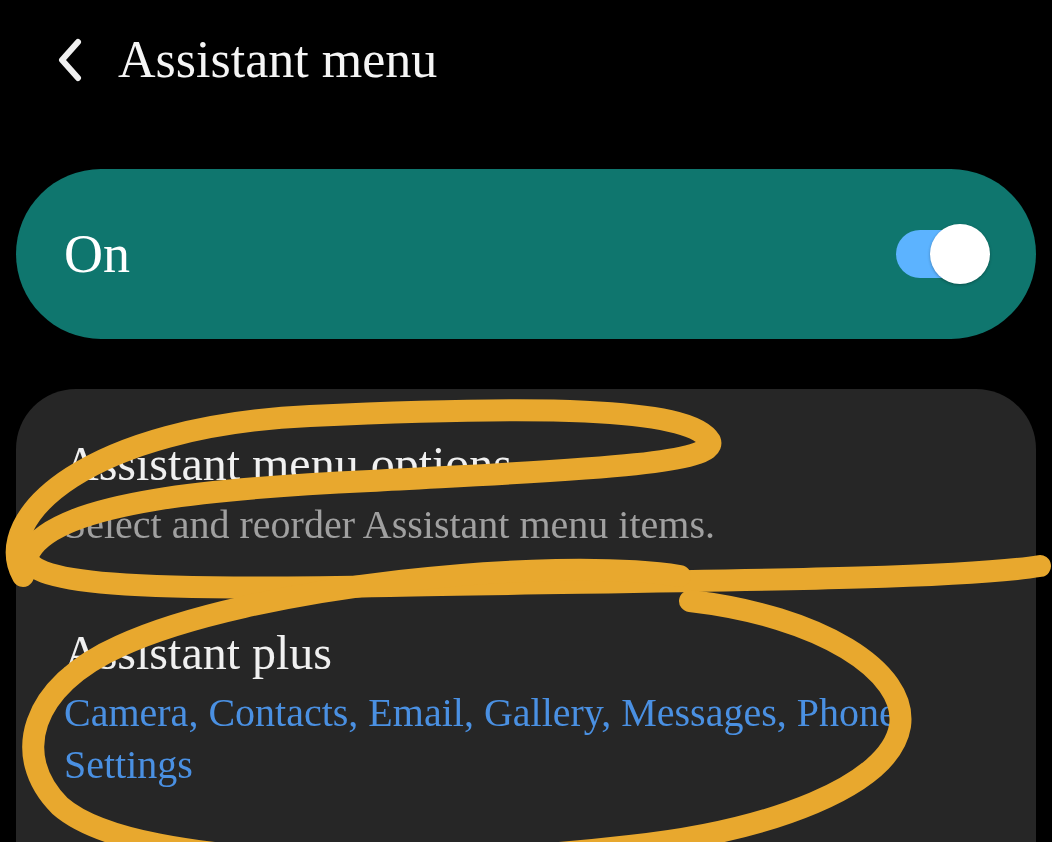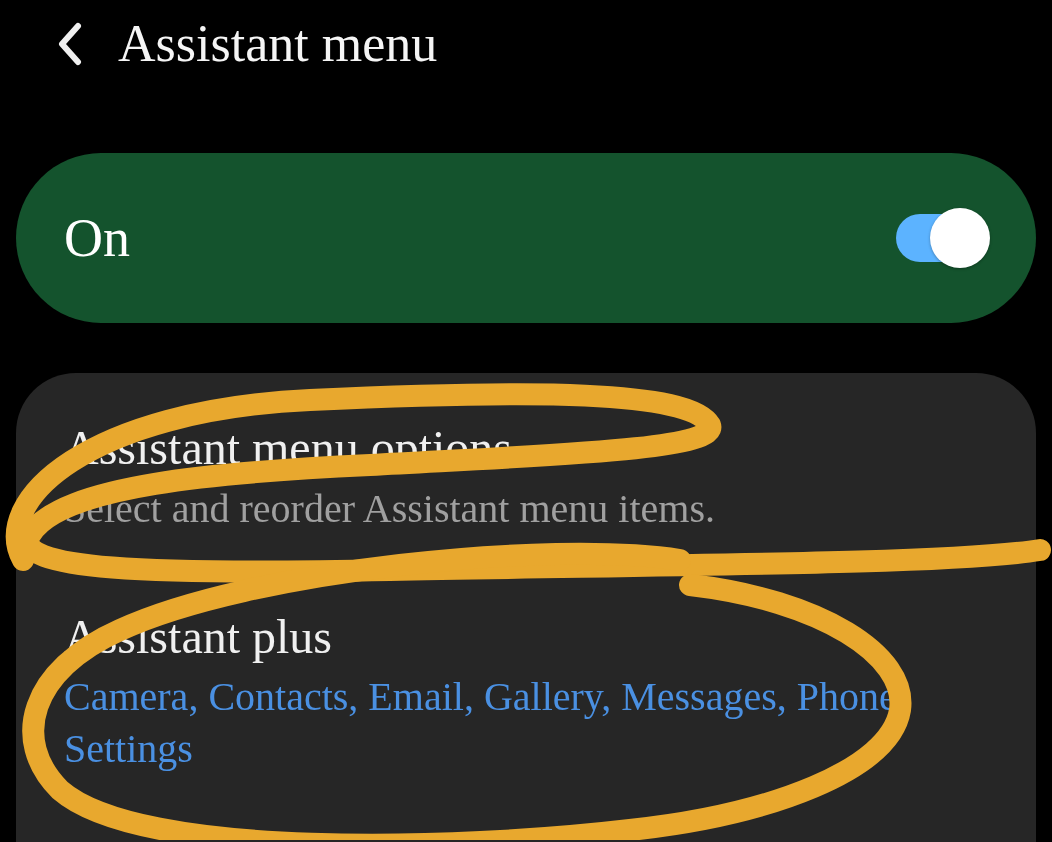--- a/index.html
+++ b/index.html
@@ -14,37 +14,38 @@
   }
   .container {
     position: relative;
     width: 1052px;
     height: 842px;
   }
   .header {
     display: flex;
     align-items: center;
     padding: 14px 40px 30px 56px;
+    margin-top: 16px;
   }
   .back-icon {
     width: 26px;
     height: 44px;
     display: flex;
     align-items: center;
     justify-content: center;
     margin-right: 36px;
   }
   .header-title {
     font-size: 52px;
     font-weight: 500;
     color: #f5f5f5;
   }
   .toggle-card {
     margin: 50px 16px 9px 16px;
-    background: #14532d;
+    background: #0f766e;
     border-radius: 90px;
     height: 170px;
     display: flex;
     align-items: center;
     justify-content: space-between;
     padding: 0 48px;
   }
   .toggle-label {
     font-size: 54px;
     color: #ffffff;

